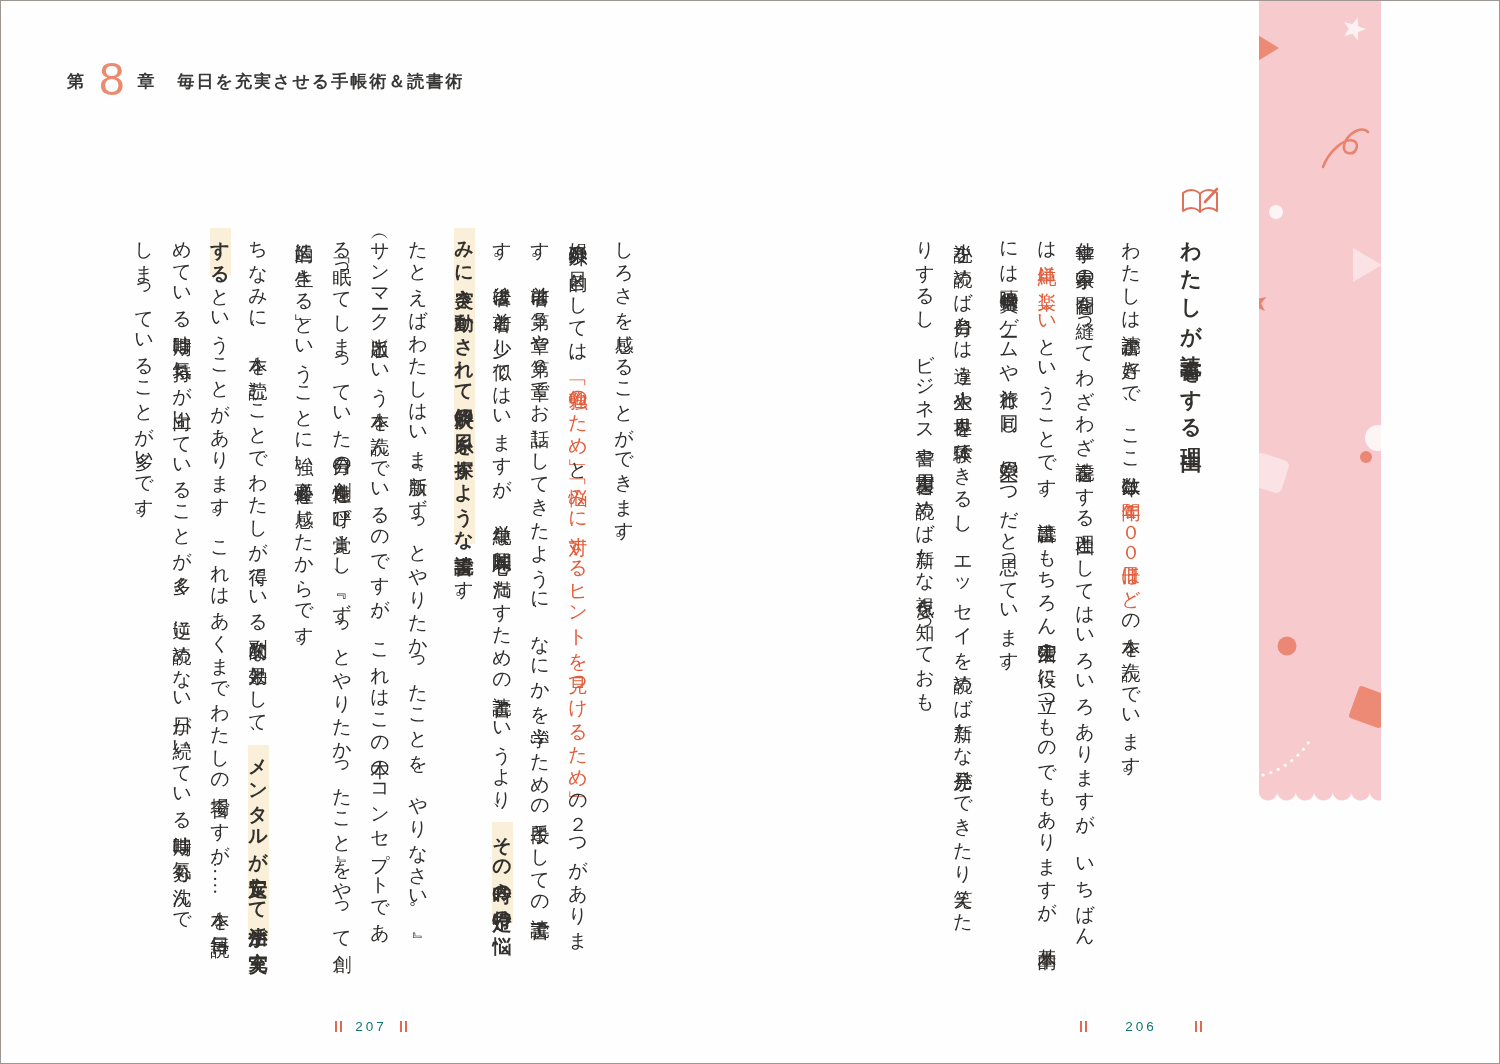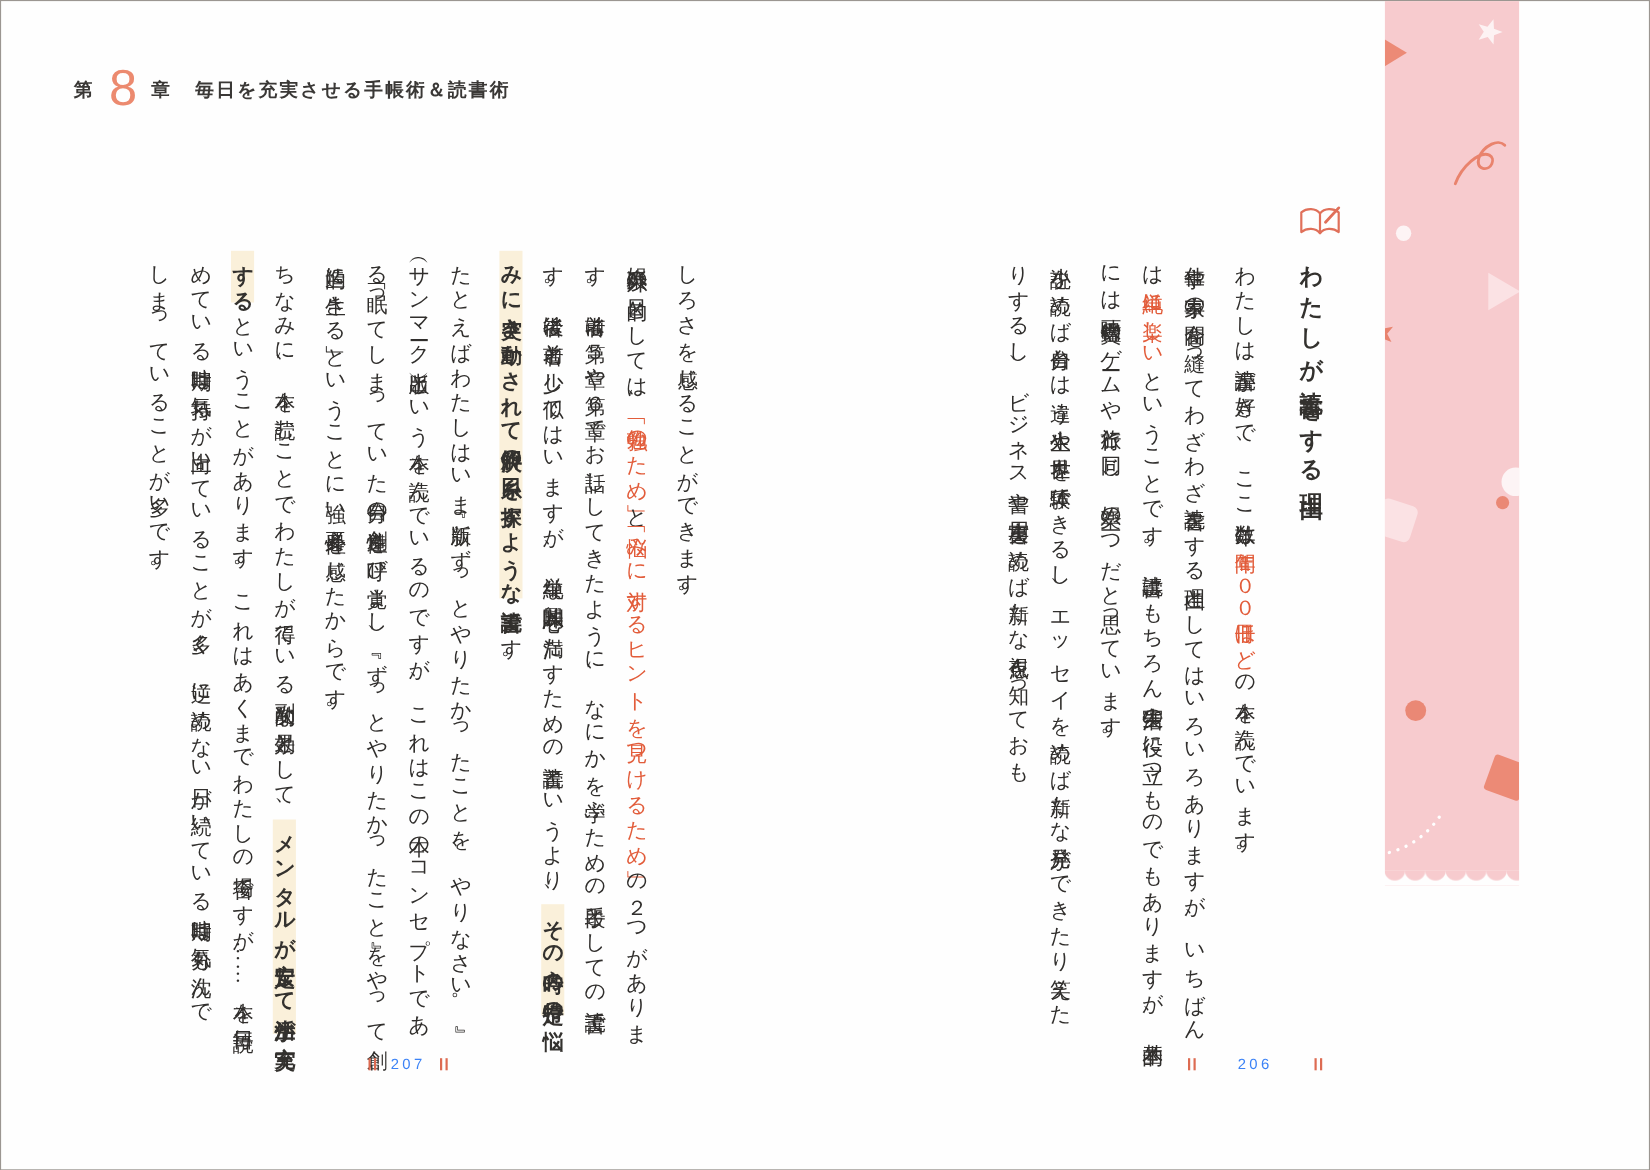--- a/index.html
+++ b/index.html
@@ -58,24 +58,24 @@
   .body-left{right:856px;}
   .body-block p{margin:0;margin-block-end:8px;}
   .run-plain{}
   .run-orange{color:var(--accent-orange);}
   .run-hl{
     font-weight:700;background:var(--highlight-bg);
     font-family:"Liberation Sans",sans-serif;color:#33312e;padding:1px 0;
   }
   
   .page-number{
-    position:absolute;top:959px;width:120px;display:flex;
+    position:absolute;top:1018px;width:120px;display:flex;
     align-items:center;justify-content:center;gap:13px;
     font-family:"Liberation Sans",sans-serif;font-size:13.5px;
-    letter-spacing:3px;color:#3b82f6;
+    letter-spacing:3px;color:#0f766e;
   }
   .page-number-left{left:310px;}
   .page-number-right{left:1080px;gap:38px;}
   .pgbars{display:inline-flex;gap:3px;}
   .pgbars i{display:block;width:2px;height:11px;background:#dd6b52;}
 </style>
 </head>
 <body>
 
 <div class="page">

